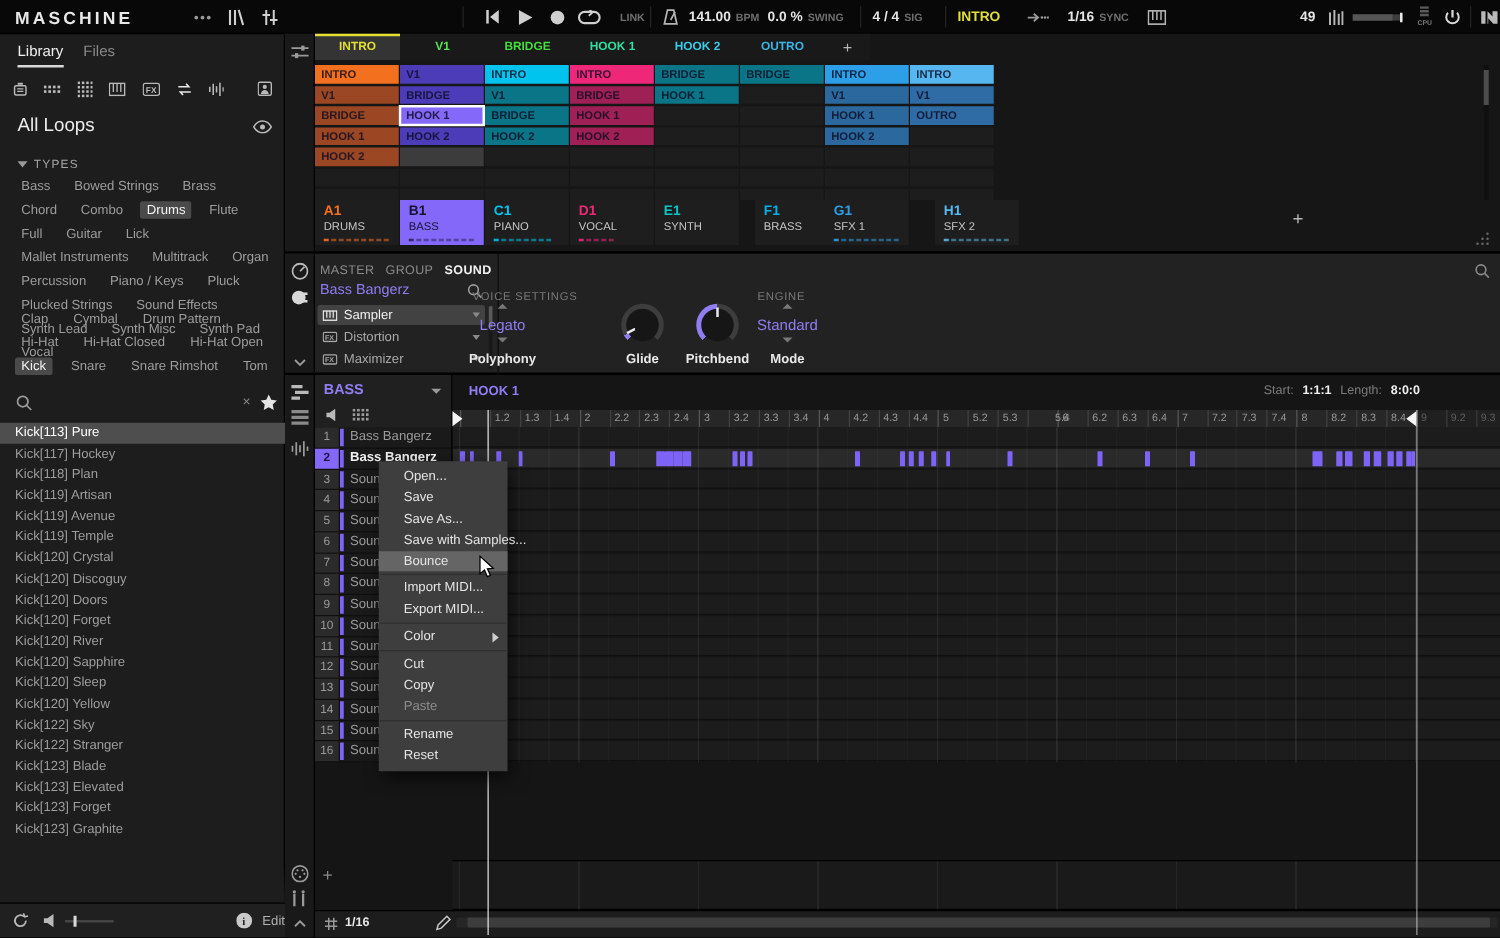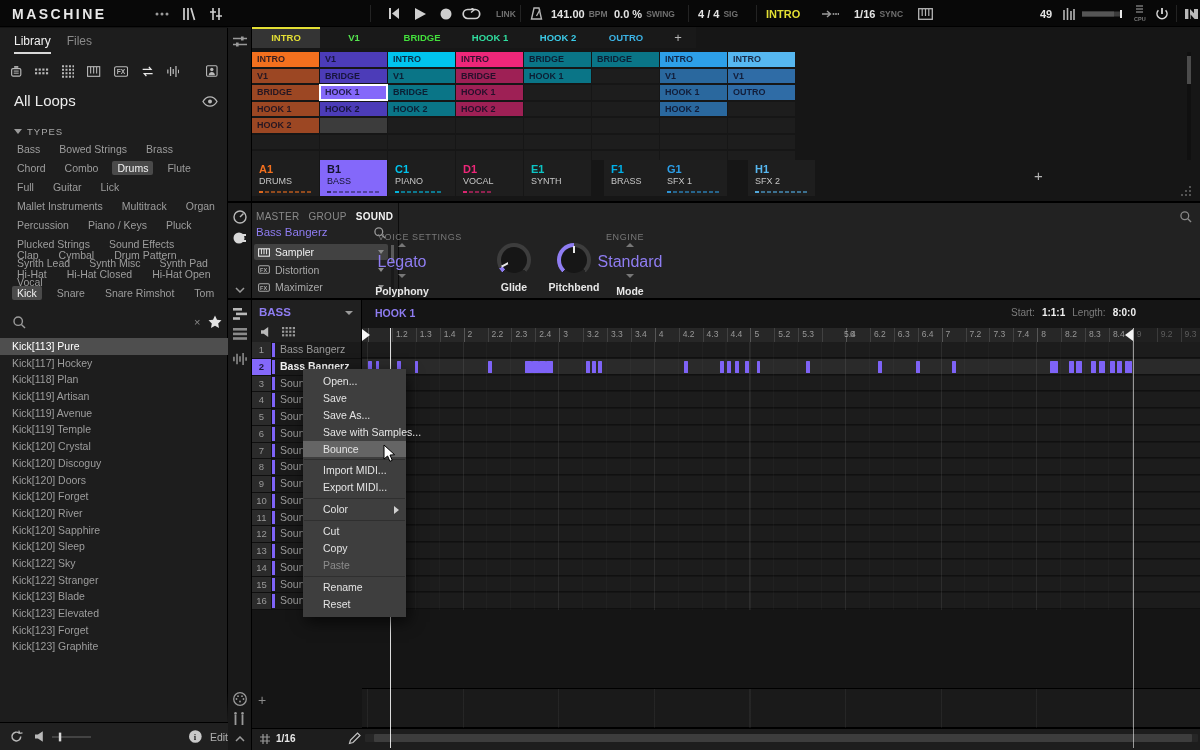--- a/index.html
+++ b/index.html
@@ -69,21 +69,21 @@
 .plug.sel{background:#424242;color:#f0f0f0;border-radius:2px}
 .plug .dd{position:absolute;right:4px;width:0;height:0;border-left:3.5px solid transparent;border-right:3.5px solid transparent;border-top:4px solid #8a8a8a}
 #plugsb{position:absolute;left:163px;top:42px;width:3px;height:50px;background:#191919}
 #plugsbT{position:absolute;top:0;width:3px;height:17px;background:#5a5a5a}
 #ctldiv{position:absolute;left:170px;top:0;width:1px;height:97px;background:#0c0c0c}
 #pagetabs{position:absolute;left:148px;top:8px;display:flex;gap:17px}
 .ptab{font-size:10.5px;color:#8a8a8a;padding-bottom:3px;white-space:nowrap}
 .ptab.on{color:#f2f2f2;border-bottom:2px solid #cfcfcf}
 .seclab{position:absolute;top:29px;font-size:9px;color:#787878;letter-spacing:.6px}
 .param{position:absolute;top:40px;width:76px;text-align:center}
-.pval{font-size:16px;color:#8f7df2;margin-top:11px}
+.pval{font-size:12px;color:#8f7df2;margin-top:11px}
 .plabel{font-size:10.5px;color:#e8e8e8;font-weight:bold;margin-top:7px}
 .arr{width:0;height:0;border-left:4px solid transparent;border-right:4px solid transparent;margin:0 auto}
 .arr.up{border-bottom:4px solid #777}
 .arr.dn{border-top:4px solid #777;margin-top:3px}
 .knob{position:relative;width:34px;height:34px;border-radius:50%;margin:0 auto}
 .knob .inner{position:absolute;left:4px;top:4px;width:26px;height:26px;border-radius:50%;background:#161616}
 .knob .ptr{position:absolute;left:50%;top:50%;width:2px;height:14px;margin-left:-1px;margin-top:-14px;transform-origin:50% 100%;background:linear-gradient(#e8e8e8 0 52%,transparent 52%)}
 
 #ed{position:absolute;left:228px;top:300px;width:972px;height:450px;background:#151515}
 #edhead{position:absolute;left:24px;top:0;width:110px;height:42px;background:#202020;border-right:1px solid #000}
@@ -390,20 +390,21 @@
         <div class="resrow">Kick[119] Artisan</div>
         <div class="resrow">Kick[119] Avenue</div>
         <div class="resrow">Kick[119] Temple</div>
         <div class="resrow">Kick[120] Crystal</div>
         <div class="resrow">Kick[120] Discoguy</div>
         <div class="resrow">Kick[120] Doors</div>
         <div class="resrow">Kick[120] Forget</div>
         <div class="resrow">Kick[120] River</div>
         <div class="resrow">Kick[120] Sapphire</div>
         <div class="resrow">Kick[120] Sleep</div>
+        <div class="resrow">Kick[120] Yellow</div>
         <div class="resrow">Kick[122] Sky</div>
         <div class="resrow">Kick[122] Stranger</div>
         <div class="resrow">Kick[123] Blade</div>
         <div class="resrow">Kick[123] Elevated</div>
         <div class="resrow">Kick[123] Forget</div>
         <div class="resrow">Kick[123] Graphite</div>
       </div>
     <div id="fade"></div>
     <div id="sbottom">
       <svg style="margin-left:10px" width="13" height="13" viewBox="0 0 13 13">

